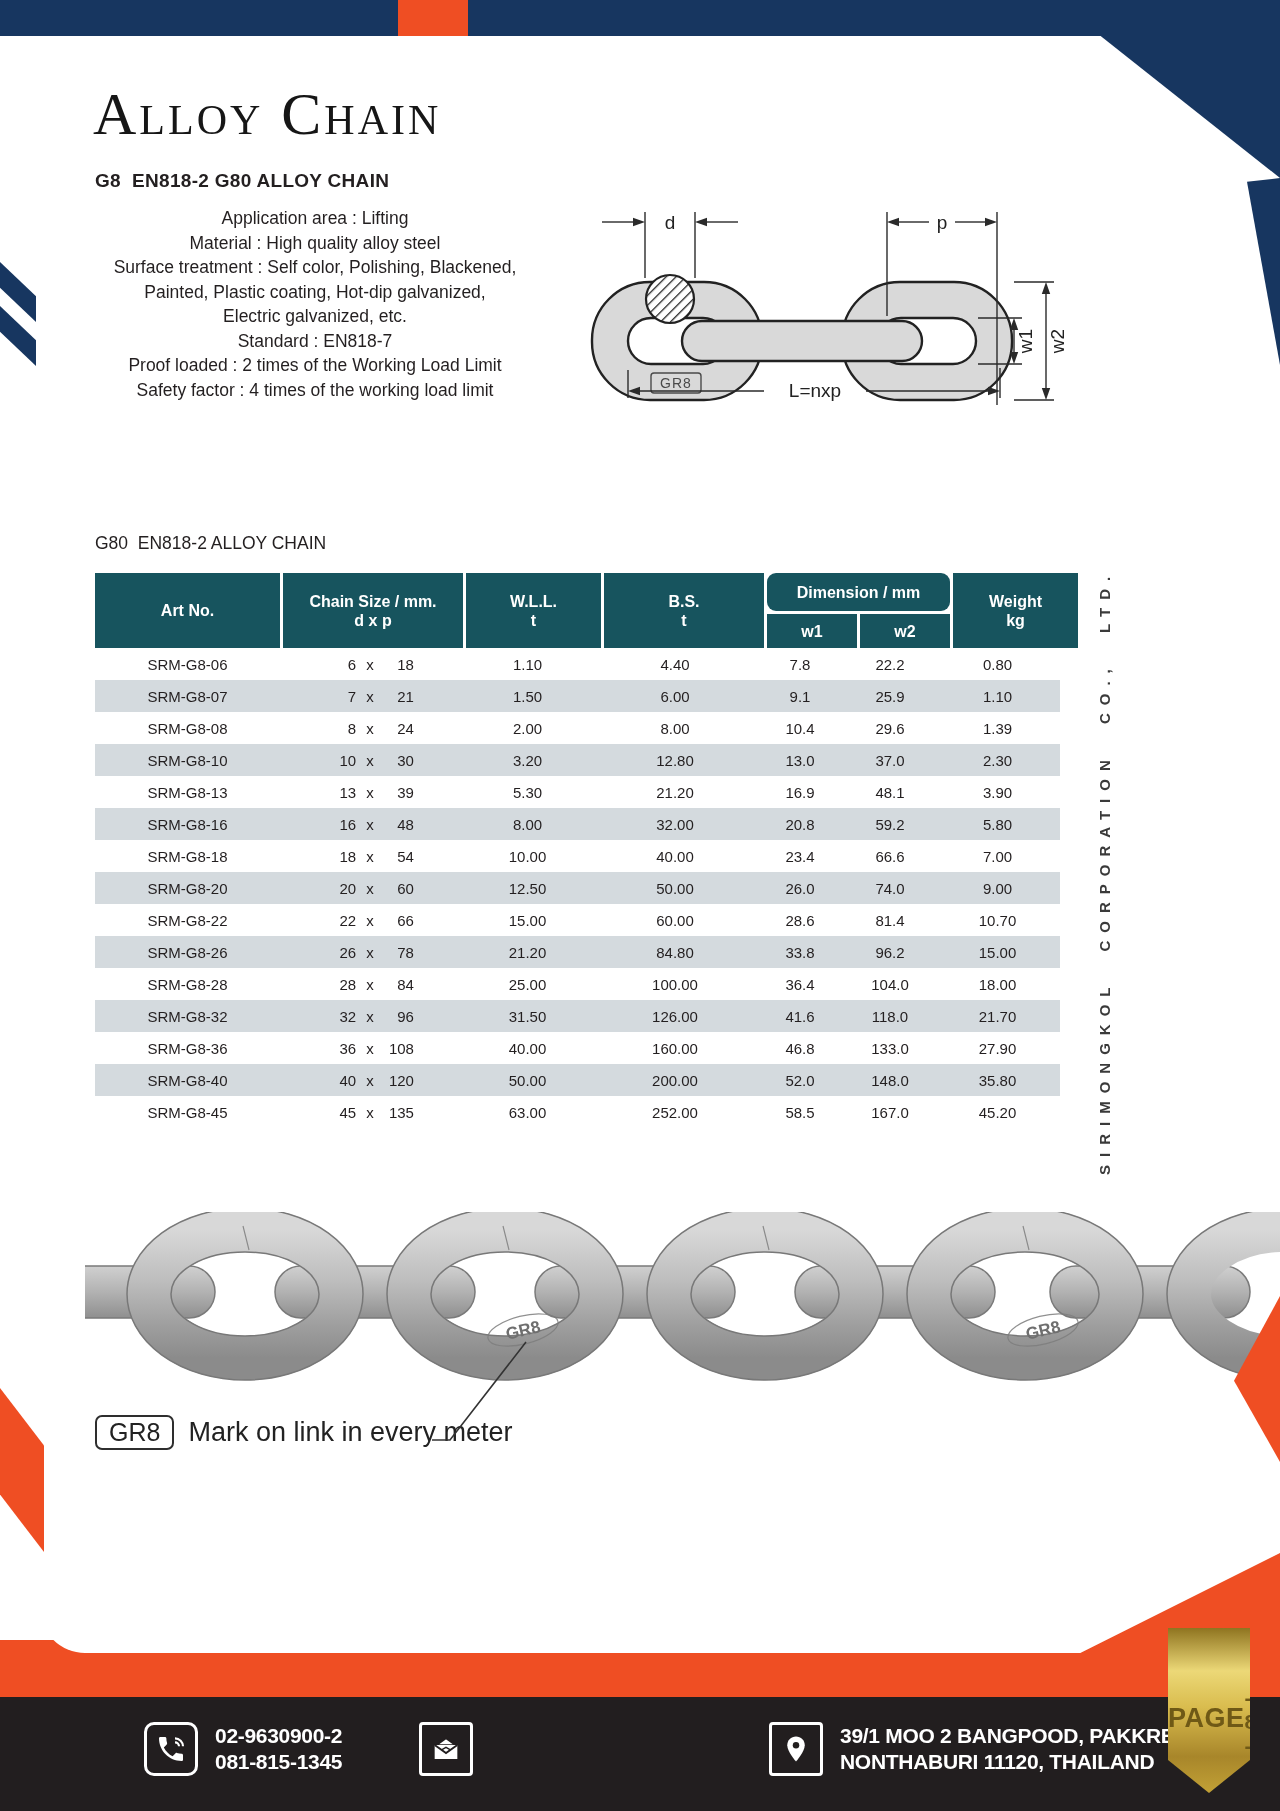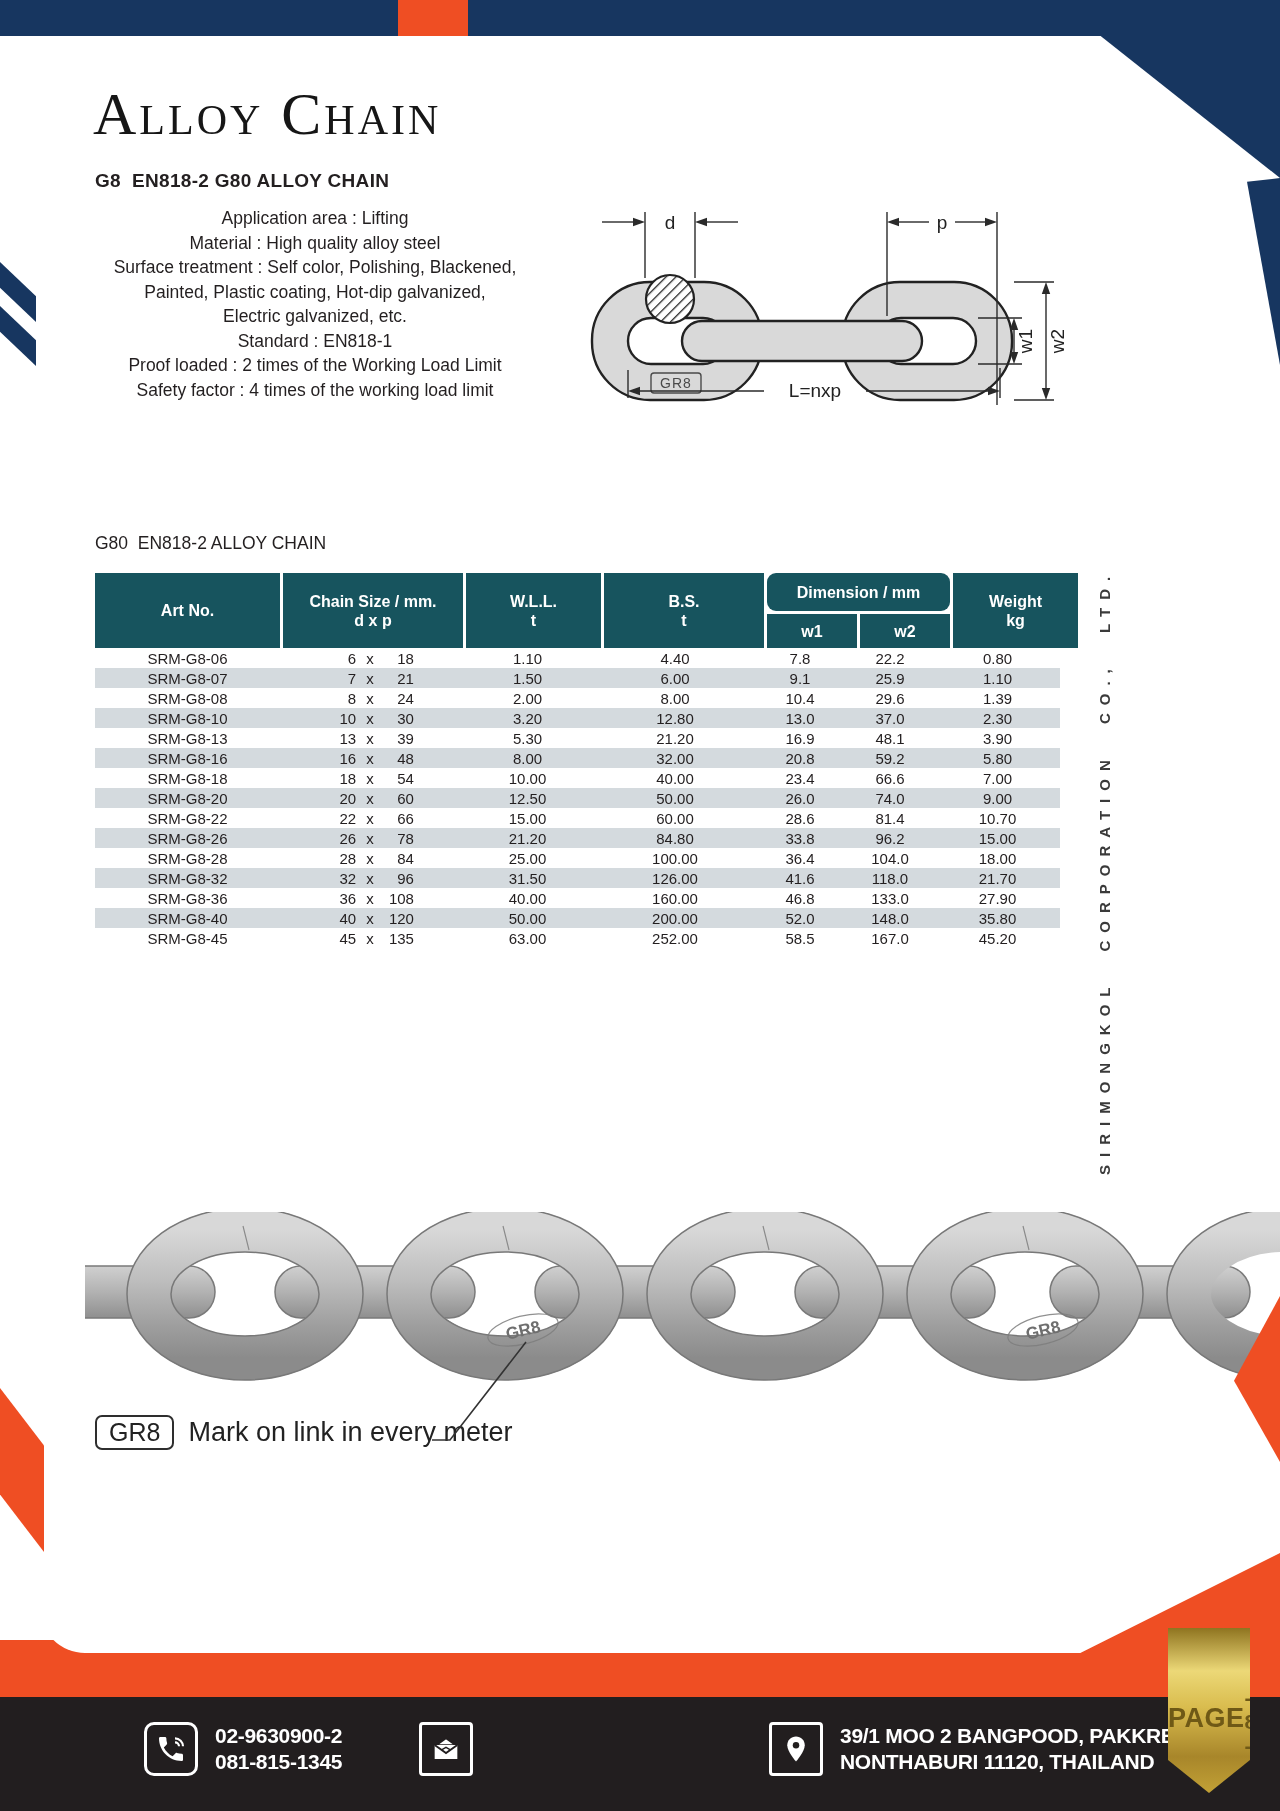--- a/index.html
+++ b/index.html
@@ -38,21 +38,21 @@
 
   
   .tbl{left:95px;top:573px;width:965px;}
   .thead{display:grid;grid-template-columns:185px 180px 135px 160px 90px 90px 125px;
          grid-template-rows:38px 34px;gap:3px;background:#fff;}
   .thead div{background:#17545e;color:#fff;display:flex;flex-direction:column;
          align-items:center;justify-content:center;font-weight:bold;font-size:16px;line-height:19px;}
   .thead .rs2{grid-row:span 2;}
   .thead .cs2{grid-column:span 2;border-radius:9px;}
   .tbody{width:965px;}
-  .trow{display:flex;height:20px;align-items:center;font-size:15px;}
+  .trow{display:flex;height:32px;align-items:center;font-size:15px;}
   .trow:nth-child(even){background:#d4dade;}
   .trow span{display:inline-block;text-align:center;}
   .c-art{width:185px;}
   .c-chain{width:180px;display:flex;justify-content:center;align-items:center;}
   .c-chain .dv{width:30px;text-align:right;}
   .c-chain .xs{margin:0 6px;}
   .c-chain .pv{width:30px;text-align:right;}
   .c-wll{width:135px;} .c-bs{width:160px;} .c-w1{width:90px;} .c-w2{width:90px;} .c-wt{width:125px;}
 
   
@@ -103,21 +103,21 @@
 
   <div class="content abs title">Alloy Chain</div>
   <div class="content abs subtitle">G8  EN818-2 G80 ALLOY CHAIN</div>
 
   <div class="content abs specs">
     <p>Application area : Lifting</p>
       <p>Material : High quality alloy steel</p>
       <p>Surface treatment : Self color, Polishing, Blackened,</p>
       <p>Painted, Plastic coating, Hot-dip galvanized,</p>
       <p>Electric galvanized, etc.</p>
-      <p>Standard : EN818-1</p>
+      <p>Standard : EN818-7</p>
       <p>Proof loaded : 2 times of the Working Load Limit</p>
       <p>Safety factor : 4 times of the working load limit</p>
   </div>
 
   <div class="content abs diagram">
     <svg width="520" height="218" viewBox="0 0 520 218">
       <defs>
         <pattern id="hatch" width="7" height="7" patternUnits="userSpaceOnUse" patternTransform="rotate(45)">
           <rect width="7" height="7" fill="#ffffff"></rect>
           <line x1="0" y1="0" x2="0" y2="7" stroke="#222" stroke-width="2.6"></line>

